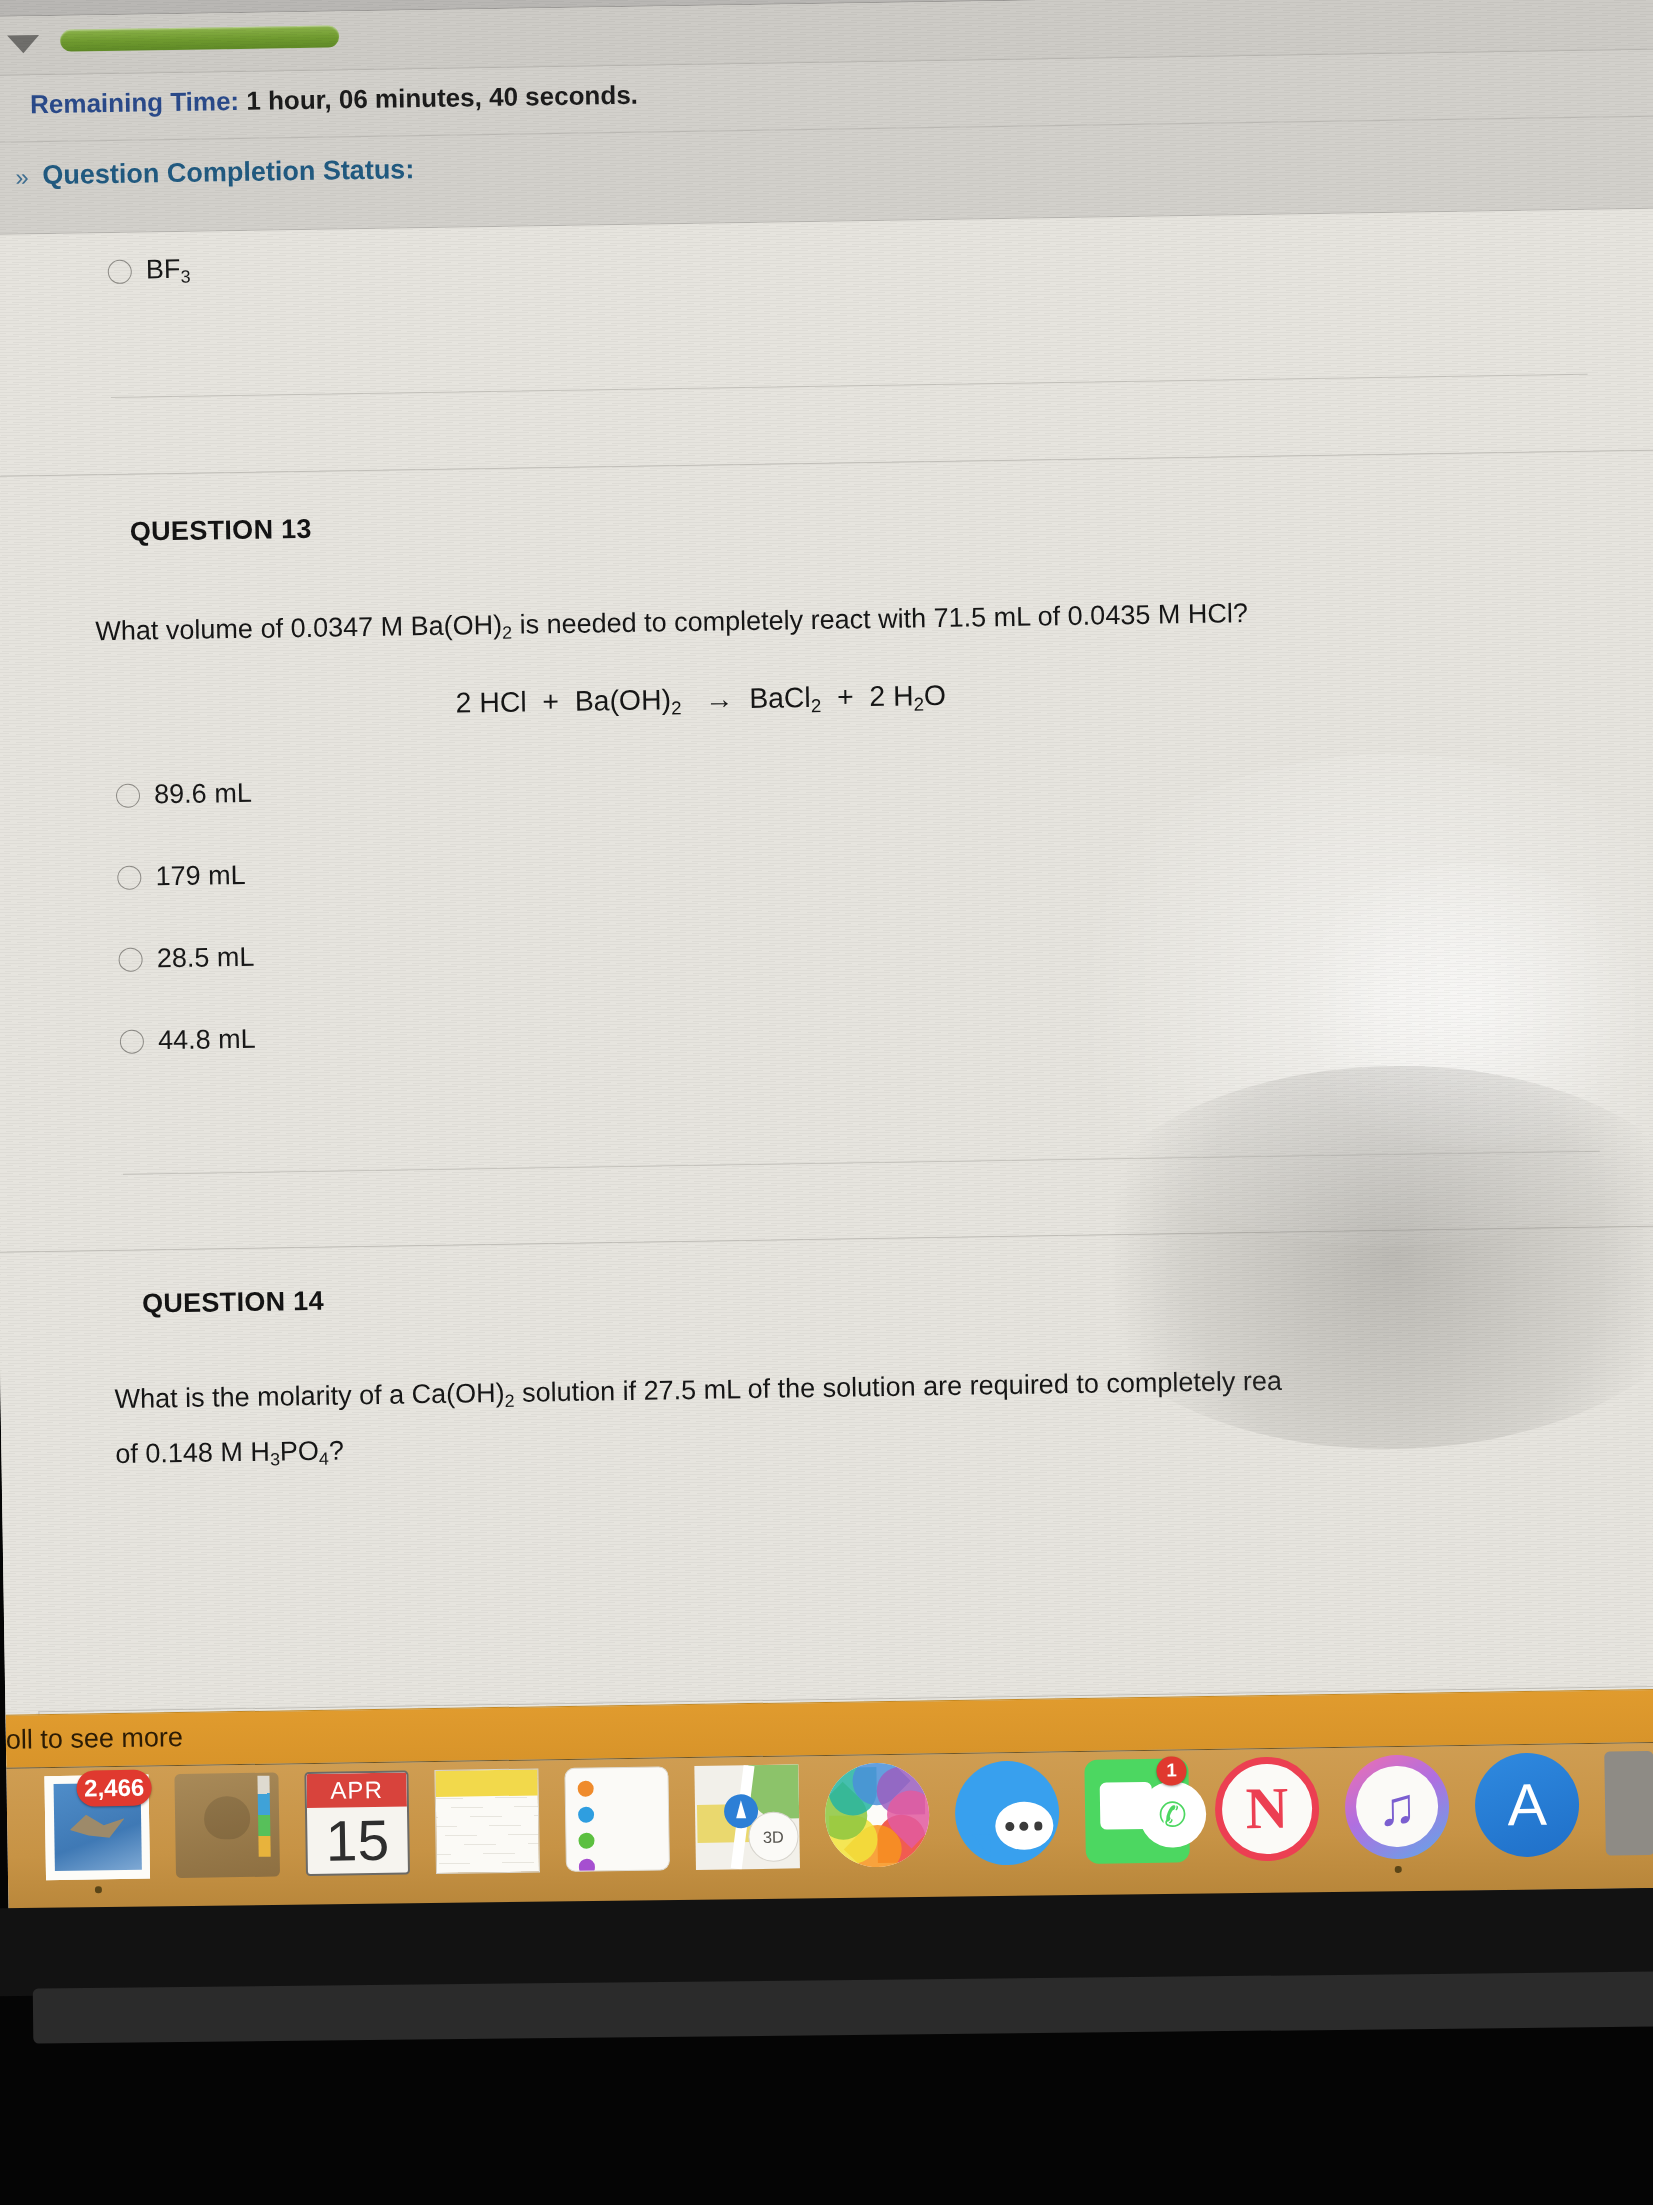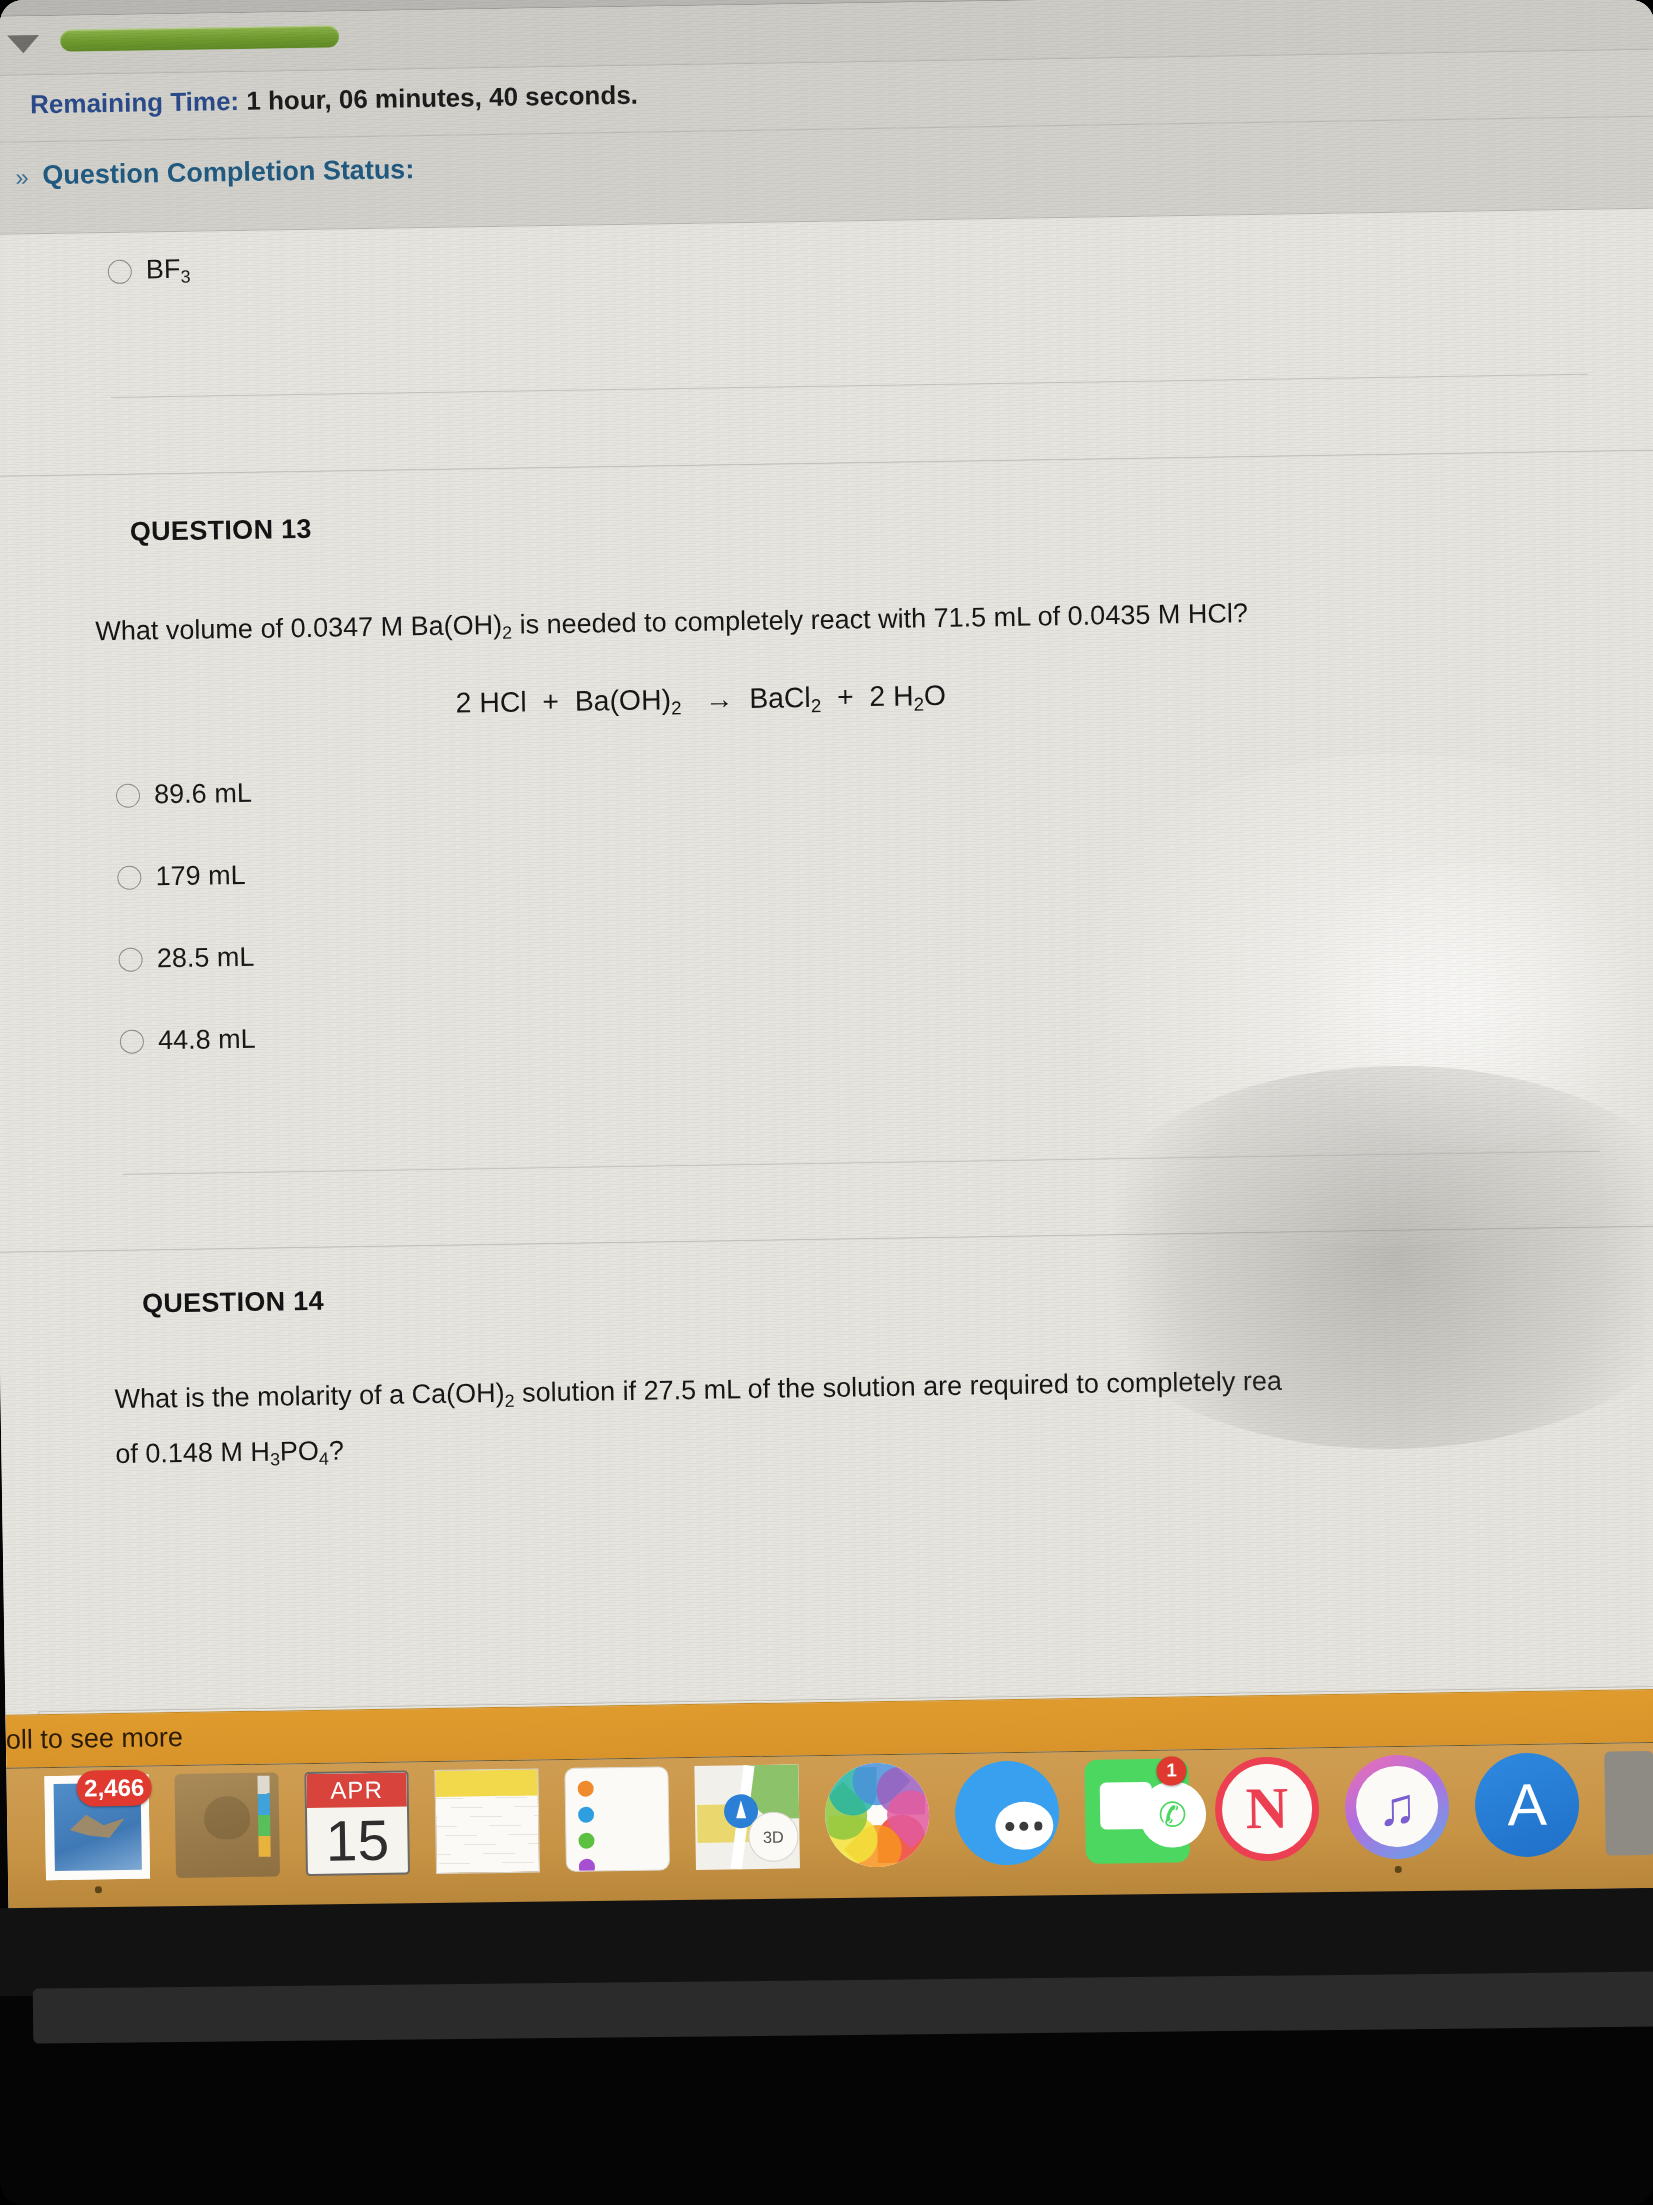--- a/index.html
+++ b/index.html
@@ -12,21 +12,20 @@
     overflow: hidden;
   }
 
   
   #photo {
     position: relative;
     width: 1654px;
     height: 2205px;
     background: #050505;
     overflow: hidden;
-    border-radius: 23px;
   }
 
   
   #screen {
     position: absolute;
     left: -22px;
     top: -33px;
     width: 1717px;
     height: 1947px;
     transform: rotate(-0.9deg);

